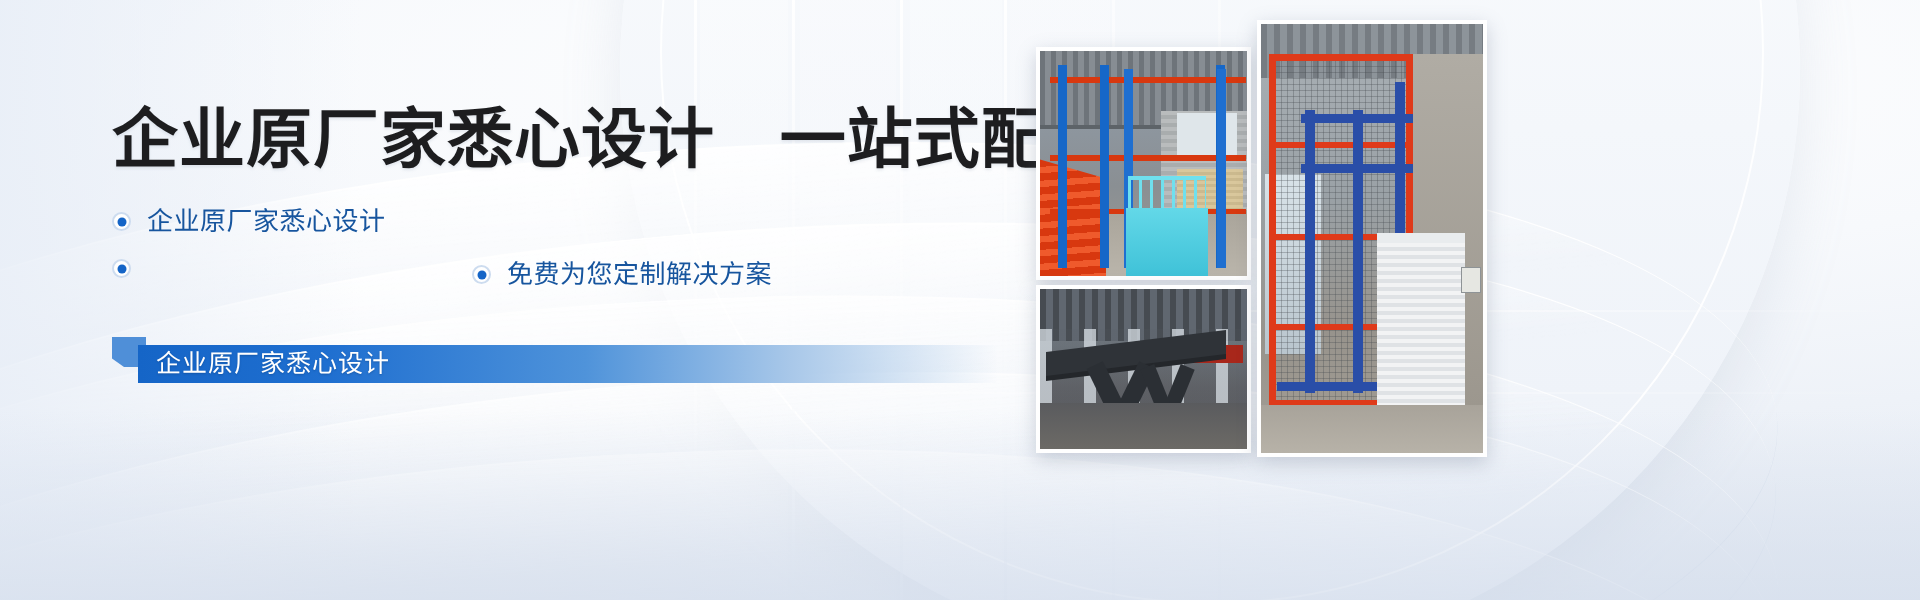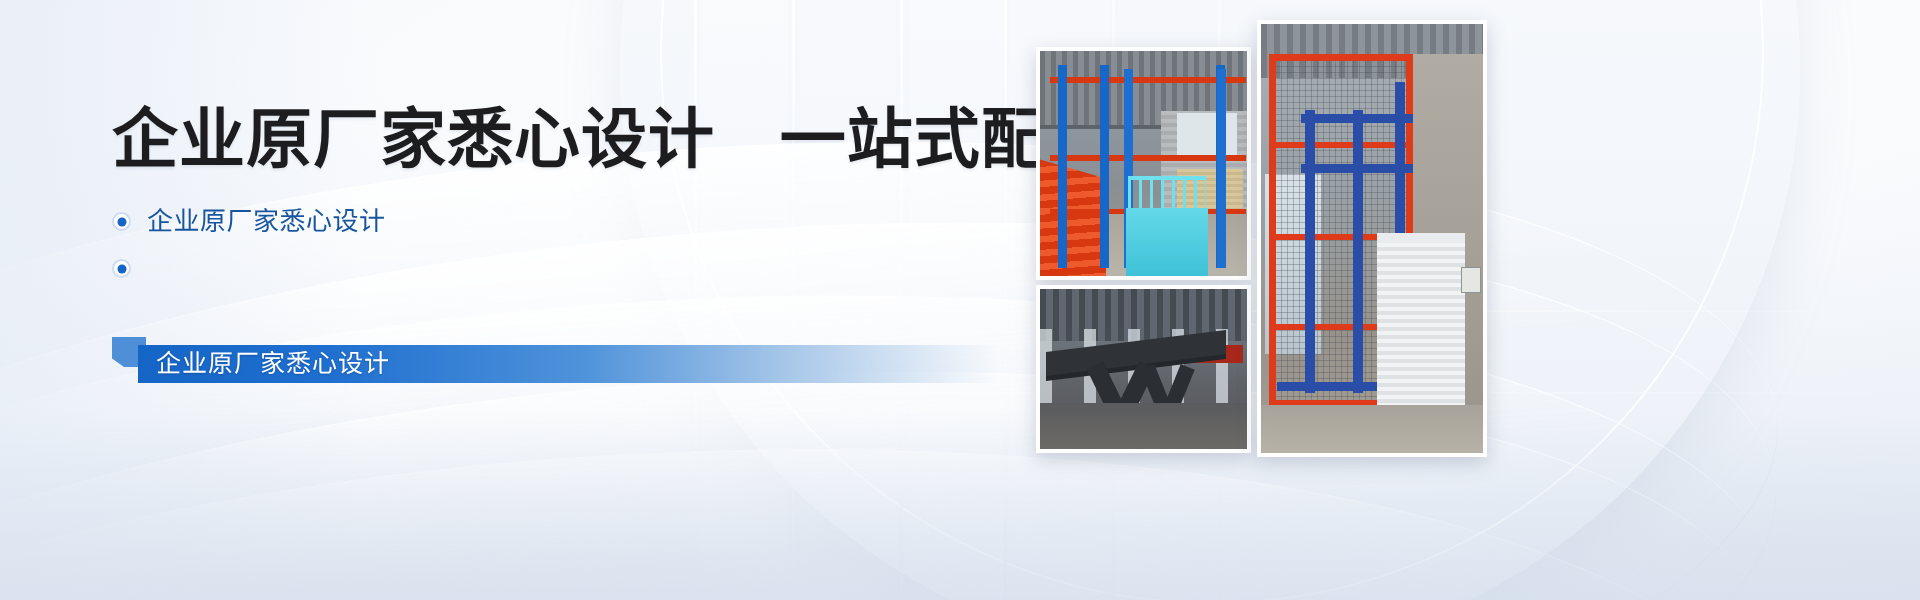--- a/index.html
+++ b/index.html
@@ -244,20 +244,24 @@
       <div class="frow">
         <div class="fcell c1">
           <span class="dot"></span>
           <span class="ftext">企业原厂家悉心设计</span>
         </div>
       </div>
       <div class="frow">
         <div class="fcell c1">
           <span class="dot"></span>
         </div>
+        <div class="fcell c2">
+          <span class="dot"></span>
+          <span class="ftext">免费为您定制解决方案</span>
+        </div>
       </div>
     </div>
 
     <div class="ribbon-wrap">
       <div class="ribbon-fold"></div>
       <div class="ribbon-bar"></div>
       <div class="ribbon-text">企业原厂家悉心设计</div>
     </div>
 
   </div>

